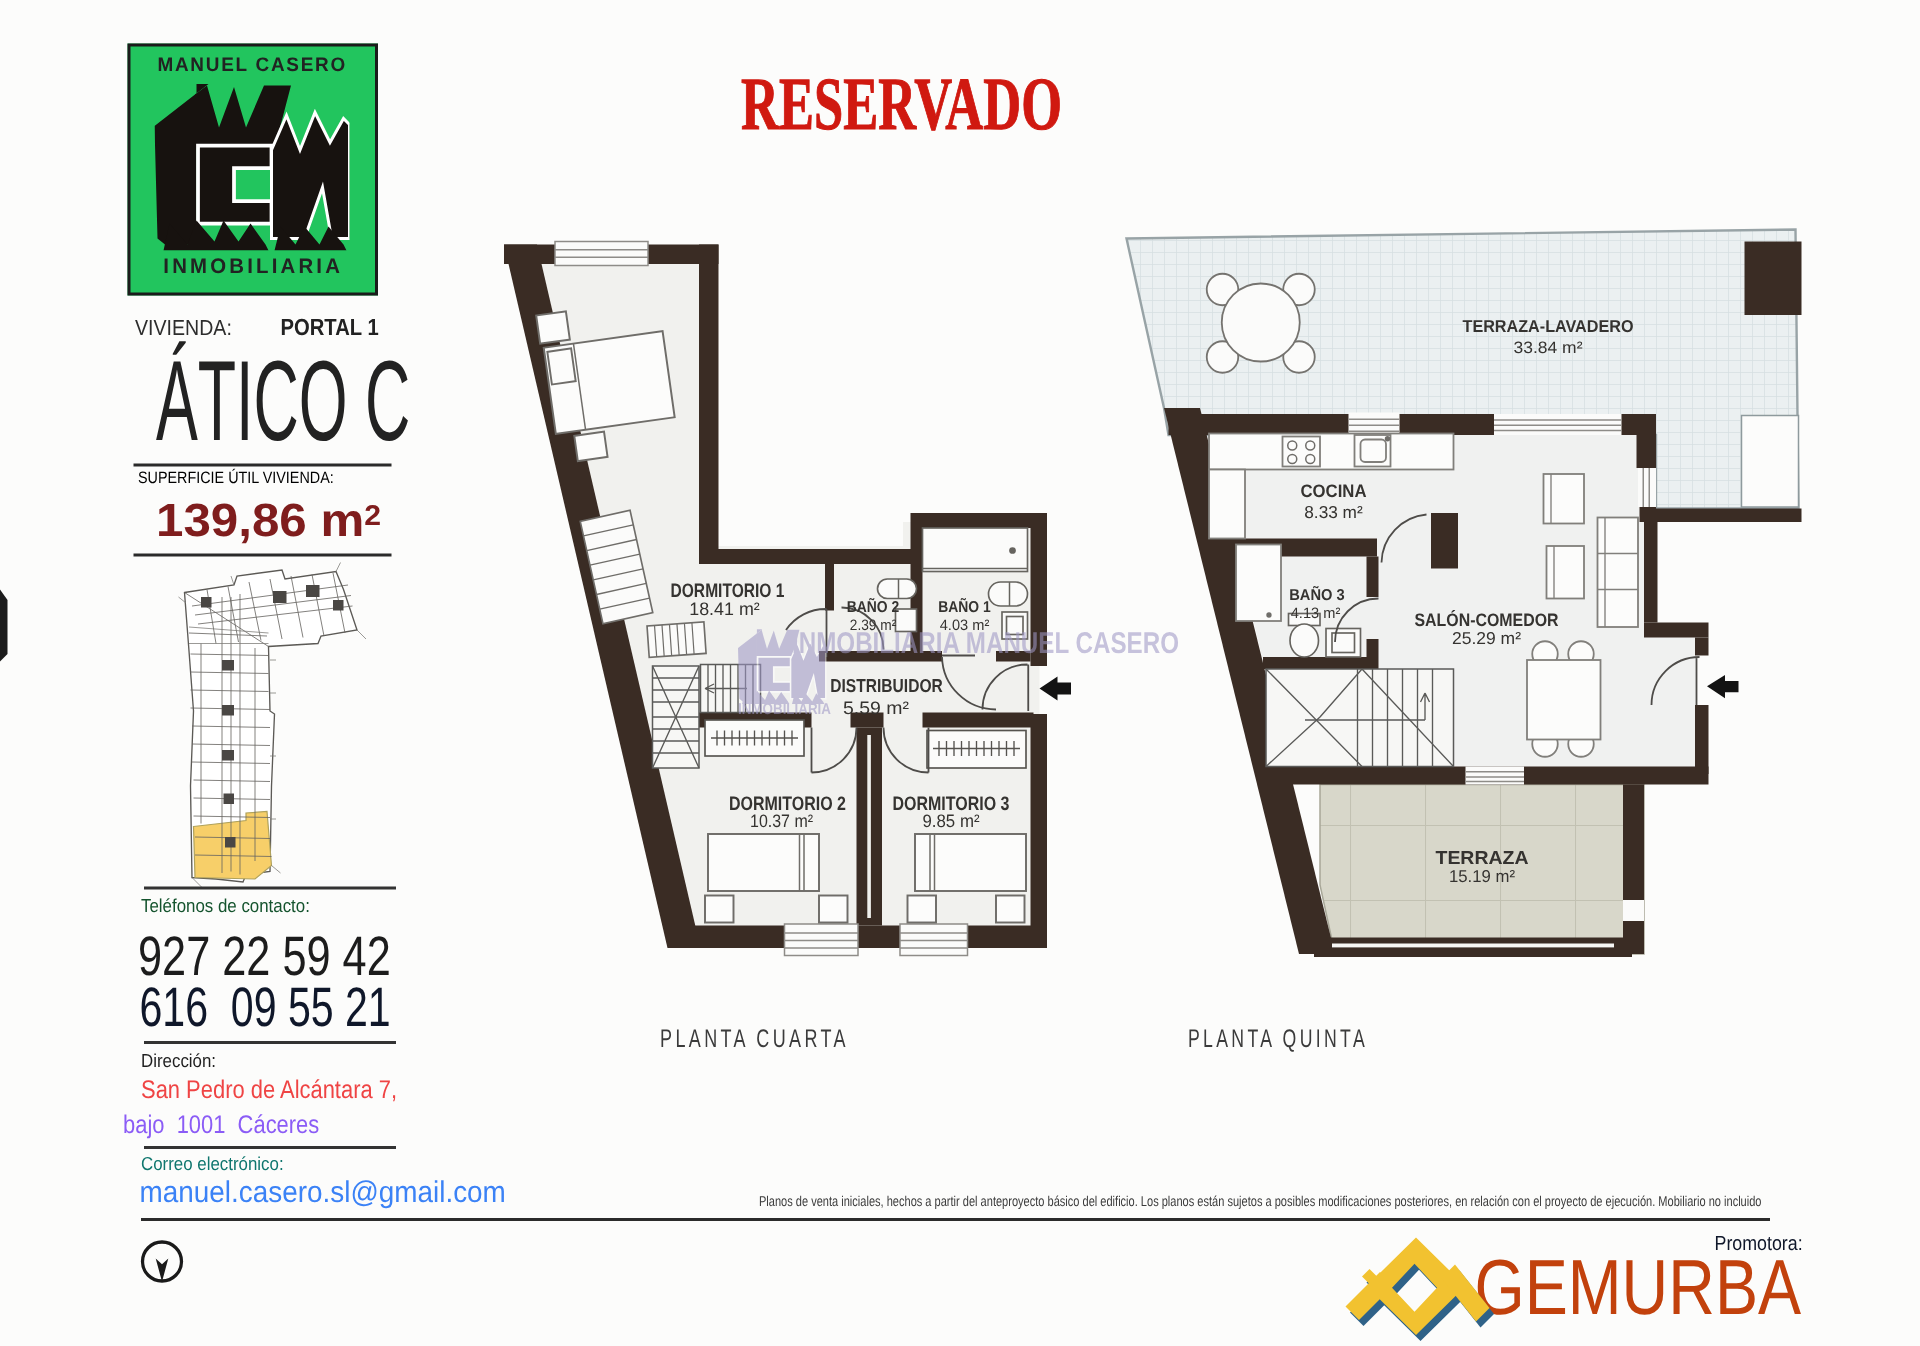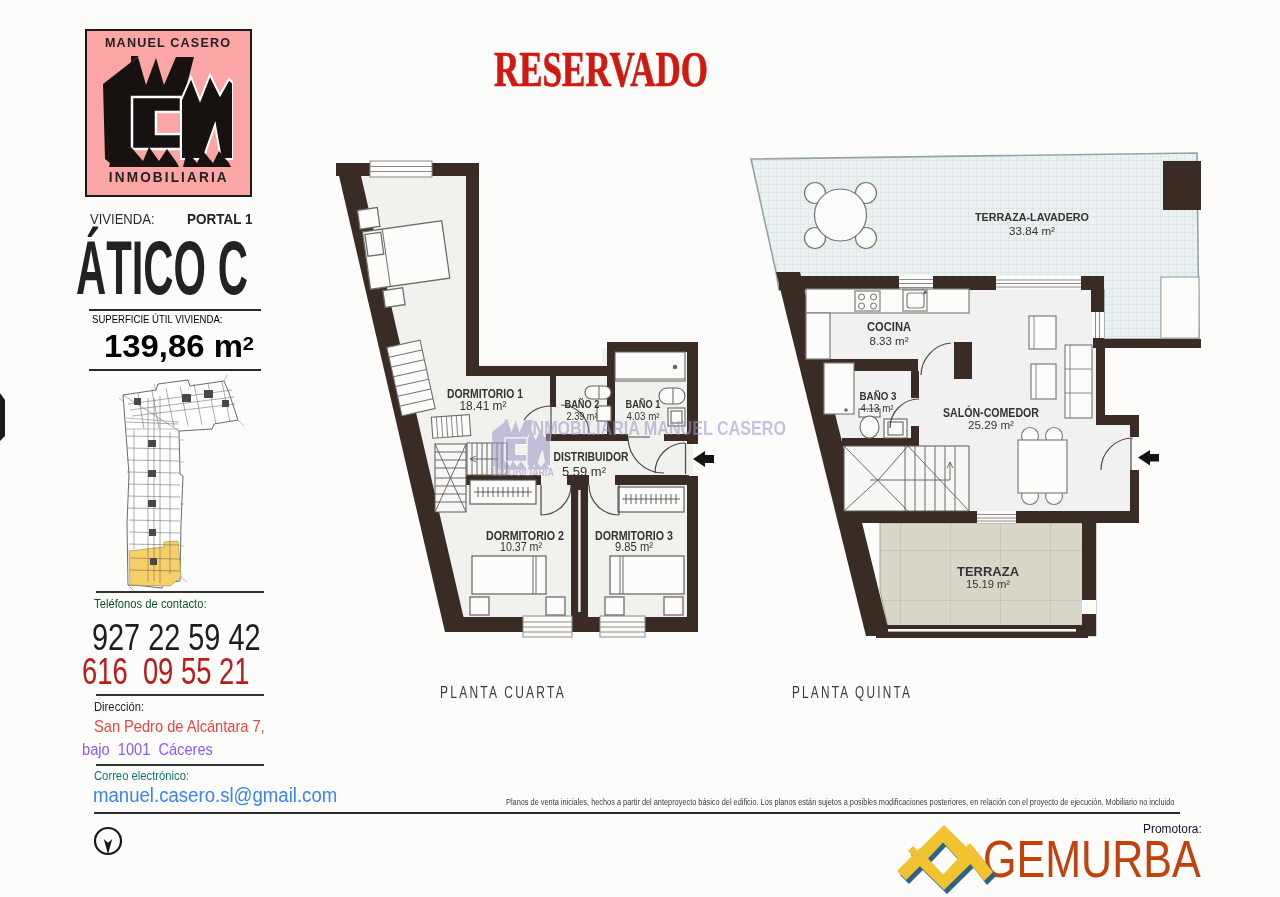--- a/index.html
+++ b/index.html
@@ -3,33 +3,33 @@
 <style>
 html,body{margin:0;padding:0;width:1280px;height:897px;background:#fcfcfb;overflow:hidden}
 body{font-family:"Liberation Sans",sans-serif;position:relative;color:#222}
 .abs{position:absolute}
 .sx{transform-origin:left top;display:inline-block;white-space:nowrap}
 </style></head>
 <body>
 
 <div class="abs" style="left:494px;top:40px;font-family:'Liberation Serif',serif;font-weight:bold;color:#d01910;font-size:50px;-webkit-text-stroke:0.7px #d01910;"><span class="sx" style="transform:scaleX(0.70)">RESERVADO</span></div>
 
-<div class="abs" style="left:85px;top:29px;width:163px;height:164px;border:2px solid #1b1b1b;background:#fca5a5">
+<div class="abs" style="left:85px;top:29px;width:163px;height:164px;border:2px solid #1b1b1b;background:#22c55e">
  <div class="abs" style="left:0;top:4px;width:100%;text-align:center;font-size:13px;font-weight:bold;letter-spacing:1.2px"><span class="sx" style="transform:scaleX(0.97);transform-origin:center top">MANUEL CASERO</span></div>
  <div class="abs" style="left:0;top:138px;width:100%;text-align:center;font-size:14px;font-weight:bold;letter-spacing:2.2px"><span class="sx" style="transform:scaleX(0.97);transform-origin:center top">INMOBILIARIA</span></div>
  <svg class="abs" style="left:16px;top:24px" width="130" height="112" viewBox="0 0 130 112">
    <use href="#mcmlogo" fill="#17120f"></use>
  </svg>
 </div>
 <div class="abs" style="left:90px;top:211px;font-size:14.5px;color:#2d2d2d"><span class="sx" style="transform:scaleX(0.90)">VIVIENDA:</span></div>
 <div class="abs" style="left:187px;top:210px;font-size:15.5px;font-weight:bold"><span class="sx" style="transform:scaleX(0.87)">PORTAL 1</span></div>
-<div class="abs" style="left:76px;top:224px;font-size:76px;font-weight:bold;letter-spacing:0px"><span class="sx" style="transform:scaleX(0.55)">ÁTICO&nbsp;C</span></div>
+<div class="abs" style="left:104px;top:224px;font-size:76px;font-weight:normal;letter-spacing:0px"><span class="sx" style="transform:scaleX(0.55)">ÁTICO&nbsp;C</span></div>
 <div class="abs" style="left:89px;top:309px;width:172px;height:2px;background:#2a2a2a"></div>
 <div class="abs" style="left:92px;top:313px;font-size:11px;color:#000000"><span class="sx" style="transform:scaleX(0.87)">SUPERFICIE ÚTIL VIVIENDA:</span></div>
-<div class="abs" style="left:104px;top:329px;font-size:31px;font-weight:bold;color:#000000"><span class="sx" style="transform:scaleX(1.06)">139,86 m<span style="font-size:19px;vertical-align:7px">2</span></span></div>
+<div class="abs" style="left:104px;top:329px;font-size:31px;font-weight:bold;color:#7f1d1d"><span class="sx" style="transform:scaleX(1.06)">139,86 m<span style="font-size:19px;vertical-align:7px">2</span></span></div>
 <div class="abs" style="left:89px;top:369px;width:172px;height:2px;background:#2a2a2a"></div>
 
 <svg class="abs" style="left:104px;top:374px" width="165" height="222" viewBox="0 0 165 222">
 <g fill="#ffffff" stroke="#5c5a56" stroke-width="0.9">
 <polygon points="19,21 52,16 54,10 84,6 86,12 120,7 125,19 134,46 110,50 108,55 75,57 76,100 79,102 77,150 76,207 60,209 58,214 40,212 24,211 23,150 25,100 22,60"></polygon>
 </g>
 <polygon points="25,177 60,173 60,168 74,167 77,203 66,212 26,211" fill="#f7cf69" stroke="#b0a25c" stroke-width="0.8"></polygon>
 <g stroke="#686662" stroke-width="0.55" fill="none">
 <path d="M19,21 L75,57 M34,19 L40,55 M48,17 L55,54 M62,14 L70,53 M76,12 L84,52 M90,10 L98,51 M104,9 L112,50 M118,8 L126,48"></path>
 <path d="M24,30 L128,16 M28,42 L131,30 M26,36 L130,23"></path>
@@ -49,21 +49,21 @@
 <rect x="118" y="26" width="7" height="7"></rect>
 </g>
 <g stroke="#7a7874" stroke-width="0.5" fill="none">
 <path d="M22,55 h53 M22,44 l53,4 M76,66 h4 M76,88 h4 M76,130 h4 M76,172 h4 M20,28 l-5,-4 M24,211 l7,7 M77,203 l6,5 M134,46 l6,6 M120,7 l3,-6 M52,16 l-2,-6"></path>
 </g>
 </svg>
 
 <div class="abs" style="left:96px;top:591px;width:168px;height:1.5px;background:#333"></div>
 <div class="abs" style="left:94px;top:597px;font-size:12.5px;color:#14532d"><span class="sx" style="transform:scaleX(0.90)">Teléfonos de contacto:</span></div>
 <div class="abs" style="left:92px;top:617px;font-size:37px;color:#1c1c1c"><span class="sx" style="transform:scaleX(0.78)">927 22 59 42</span></div>
-<div class="abs" style="left:82px;top:651px;font-size:37px;color:#b91c1c"><span class="sx" style="transform:scaleX(0.74)">616&nbsp;&nbsp;09 55 21</span></div>
+<div class="abs" style="left:93px;top:651px;font-size:37px;color:#0f172a"><span class="sx" style="transform:scaleX(0.74)">616&nbsp;&nbsp;09 55 21</span></div>
 <div class="abs" style="left:96px;top:694px;width:168px;height:1.5px;background:#333"></div>
 <div class="abs" style="left:94px;top:700px;font-size:12.5px;color:#1f1f1f"><span class="sx" style="transform:scaleX(0.90)">Dirección:</span></div>
 <div class="abs" style="left:94px;top:717px;font-size:17px;color:#ef4444"><span class="sx" style="transform:scaleX(0.86)">San Pedro de Alcántara 7,</span></div>
 <div class="abs" style="left:82px;top:740px;font-size:17px;color:#8b5cf6"><span class="sx" style="transform:scaleX(0.86)">bajo&nbsp;&nbsp;1001&nbsp;&nbsp;Cáceres</span></div>
 <div class="abs" style="left:96px;top:764px;width:168px;height:1.5px;background:#333"></div>
 <div class="abs" style="left:94px;top:769px;font-size:12.5px;color:#0f766e"><span class="sx" style="transform:scaleX(0.90)">Correo electrónico:</span></div>
 <div class="abs" style="left:93px;top:784px;font-size:20px;color:#3b82f6"><span class="sx" style="transform:scaleX(0.93)">manuel.casero.sl@gmail.com</span></div>
 <div class="abs" style="left:94px;top:812px;width:1086px;height:1.5px;background:#2b2b2b"></div>
 
 <svg class="abs" style="left:93px;top:826px" width="32" height="32" viewBox="0 0 32 32">

